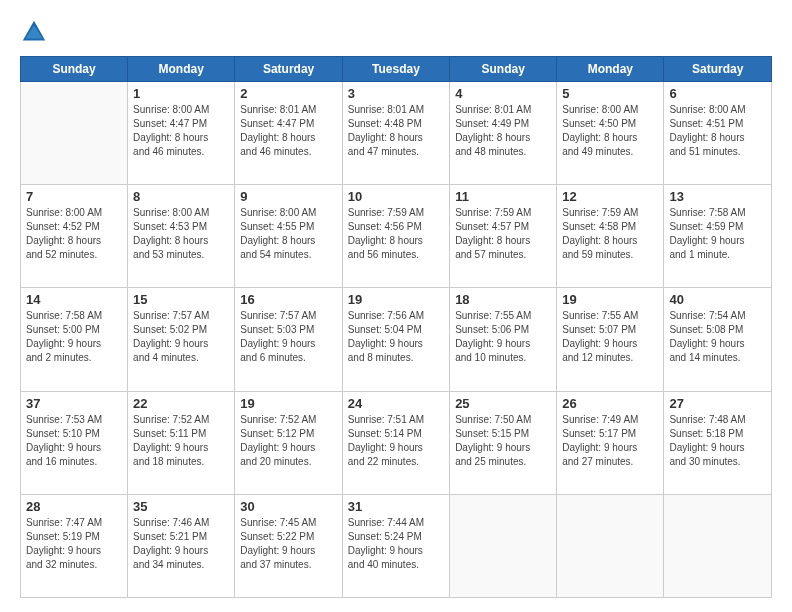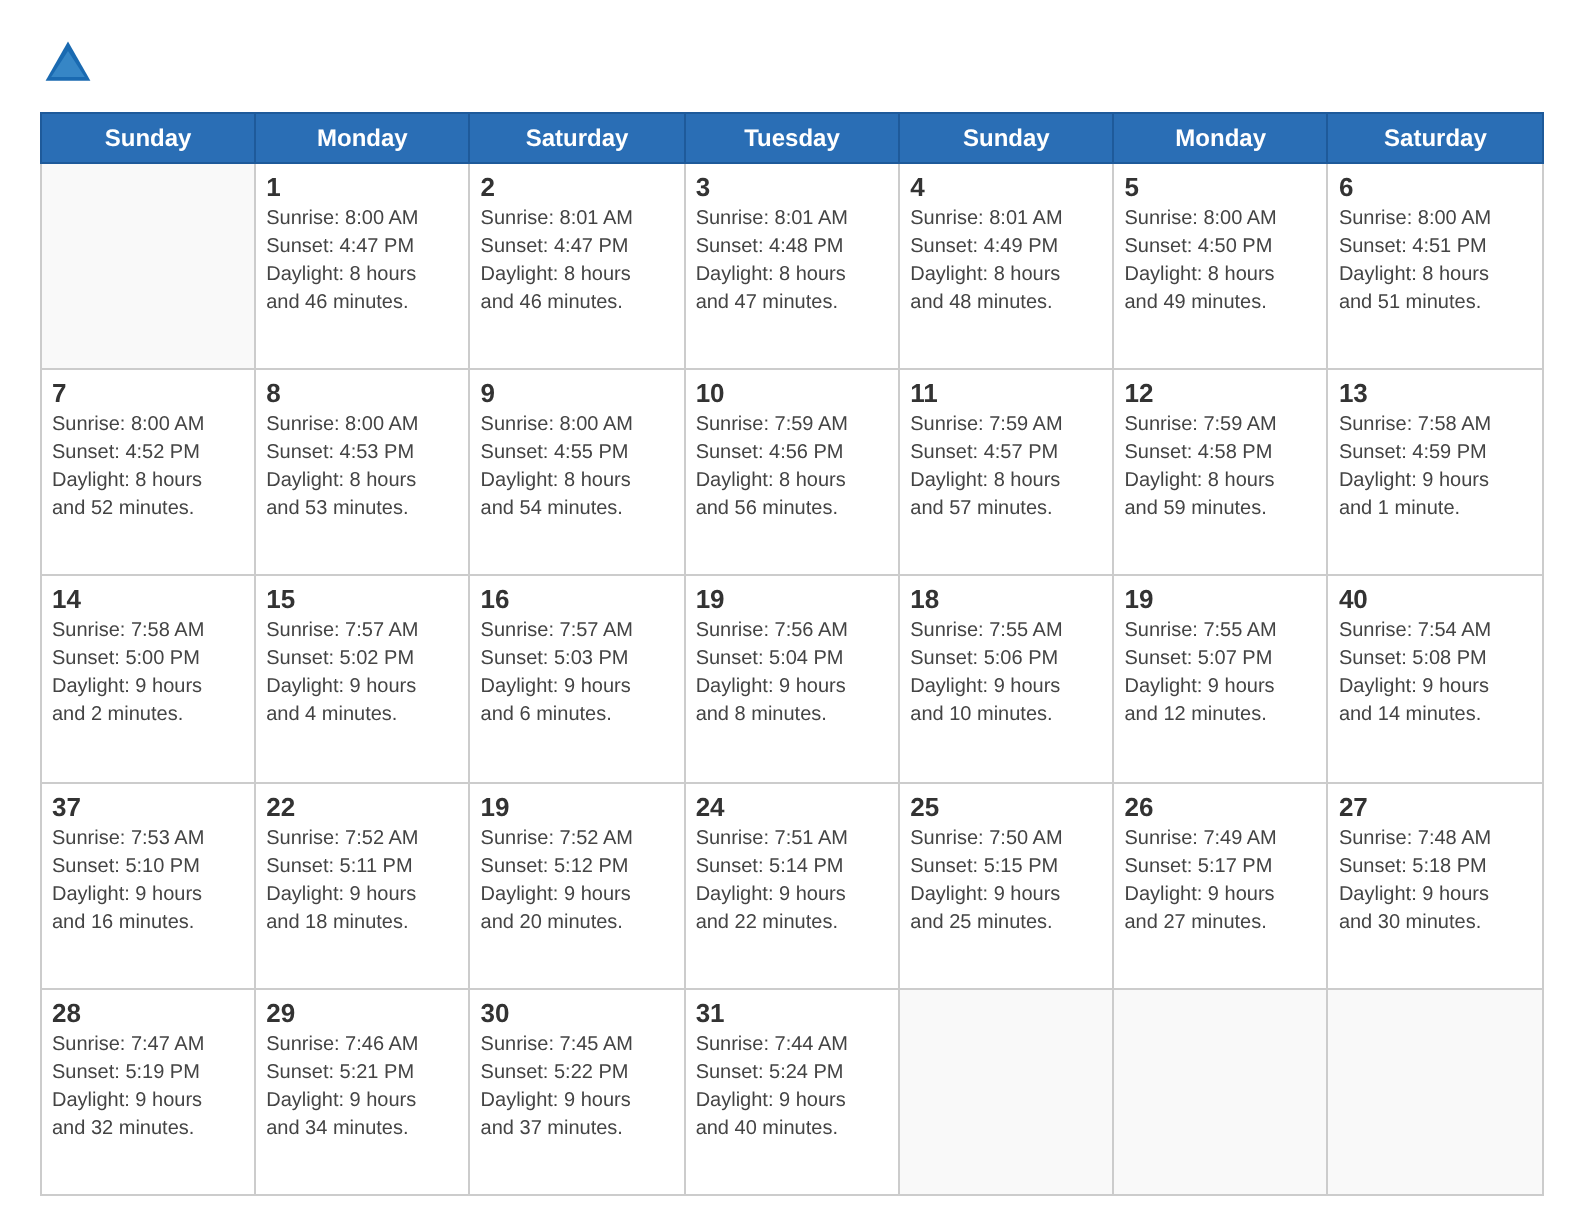--- a/index.html
+++ b/index.html
@@ -253,21 +253,21 @@
             <span class="day-number">27</span>
             <div class="day-info">Sunrise: 7:48 AM<br>Sunset: 5:18 PM<br>Daylight: 9 hours<br>and 30 minutes.</div>
           </td>
         </tr>
         <tr>
           <td>
             <span class="day-number">28</span>
             <div class="day-info">Sunrise: 7:47 AM<br>Sunset: 5:19 PM<br>Daylight: 9 hours<br>and 32 minutes.</div>
           </td>
           <td>
-            <span class="day-number">29</span>
+            <span class="day-number">35</span>
             <div class="day-info">Sunrise: 7:46 AM<br>Sunset: 5:21 PM<br>Daylight: 9 hours<br>and 34 minutes.</div>
           </td>
           <td>
             <span class="day-number">30</span>
             <div class="day-info">Sunrise: 7:45 AM<br>Sunset: 5:22 PM<br>Daylight: 9 hours<br>and 37 minutes.</div>
           </td>
           <td>
             <span class="day-number">31</span>
             <div class="day-info">Sunrise: 7:44 AM<br>Sunset: 5:24 PM<br>Daylight: 9 hours<br>and 40 minutes.</div>
           </td>

